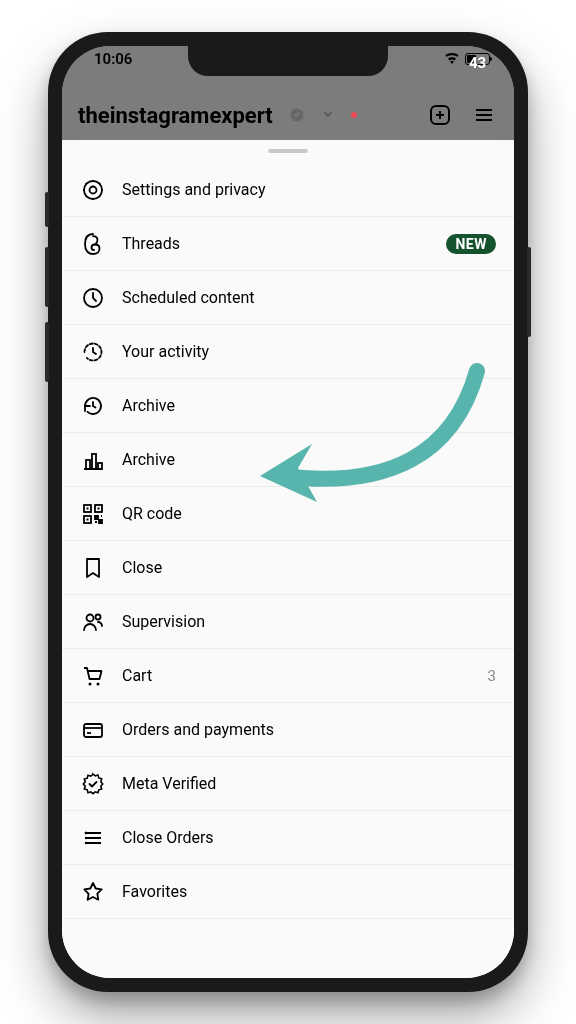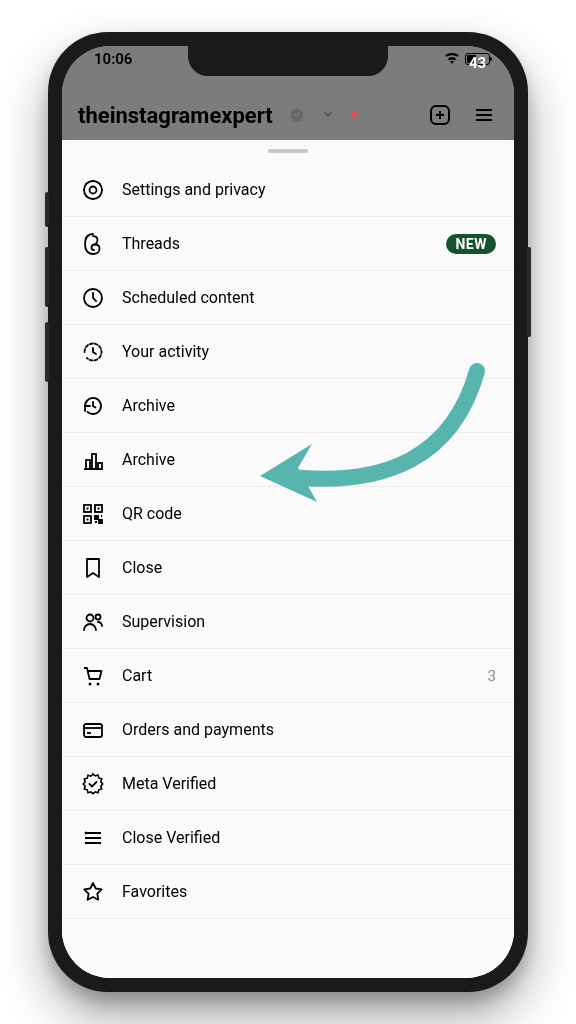--- a/index.html
+++ b/index.html
@@ -389,21 +389,21 @@
             </span>
             <span class="menu-label">Meta Verified</span>
             <span class="menu-spacer"></span>
           </li>
           <li class="menu-item">
             <span class="menu-icon">
               <svg viewBox="0 0 24 24">
                 <use href="#close-friends-icon"></use>
               </svg>
             </span>
-            <span class="menu-label">Close Verified</span>
+            <span class="menu-label">Close Orders</span>
             <span class="menu-spacer"></span>
           </li>
           <li class="menu-item">
             <span class="menu-icon">
               <svg viewBox="0 0 24 24">
                 <use href="#star-icon"></use>
               </svg>
             </span>
             <span class="menu-label">Favorites</span>
             <span class="menu-spacer"></span>

